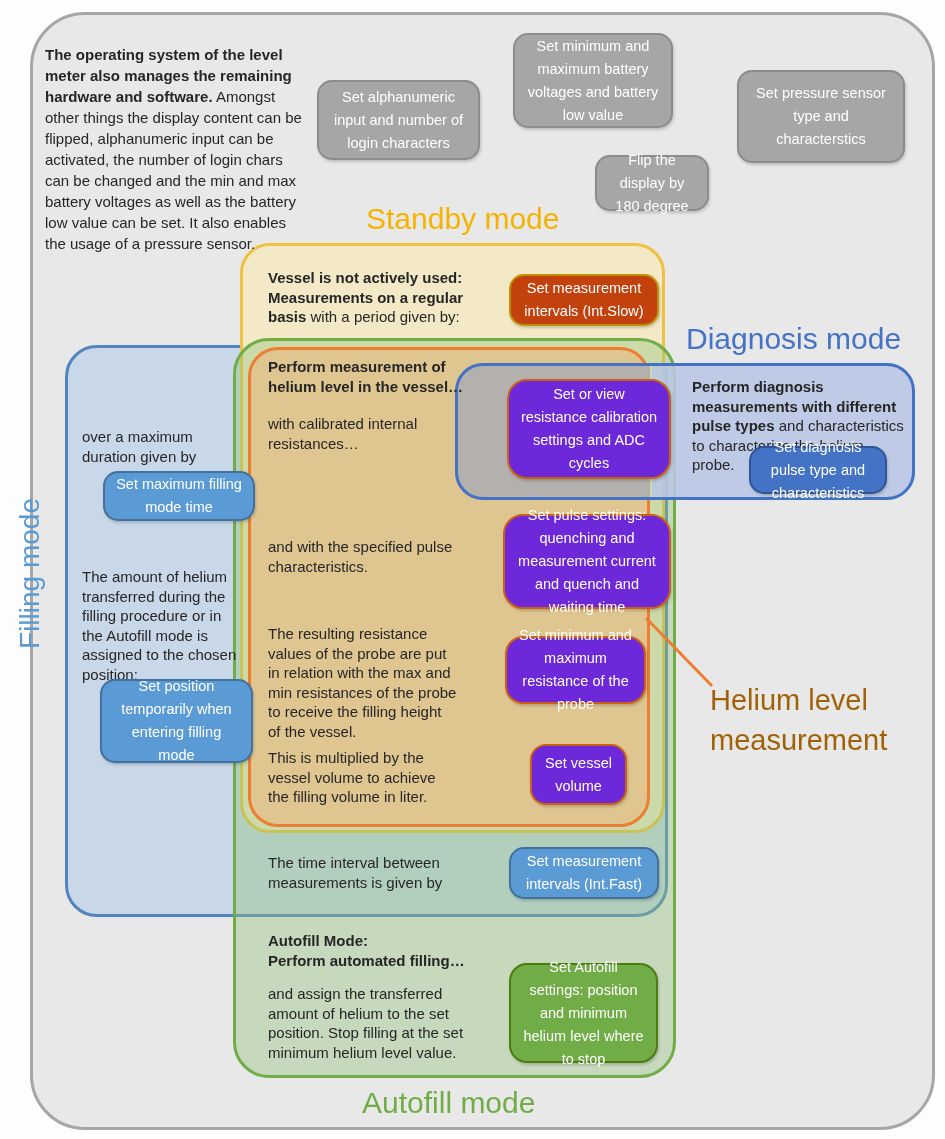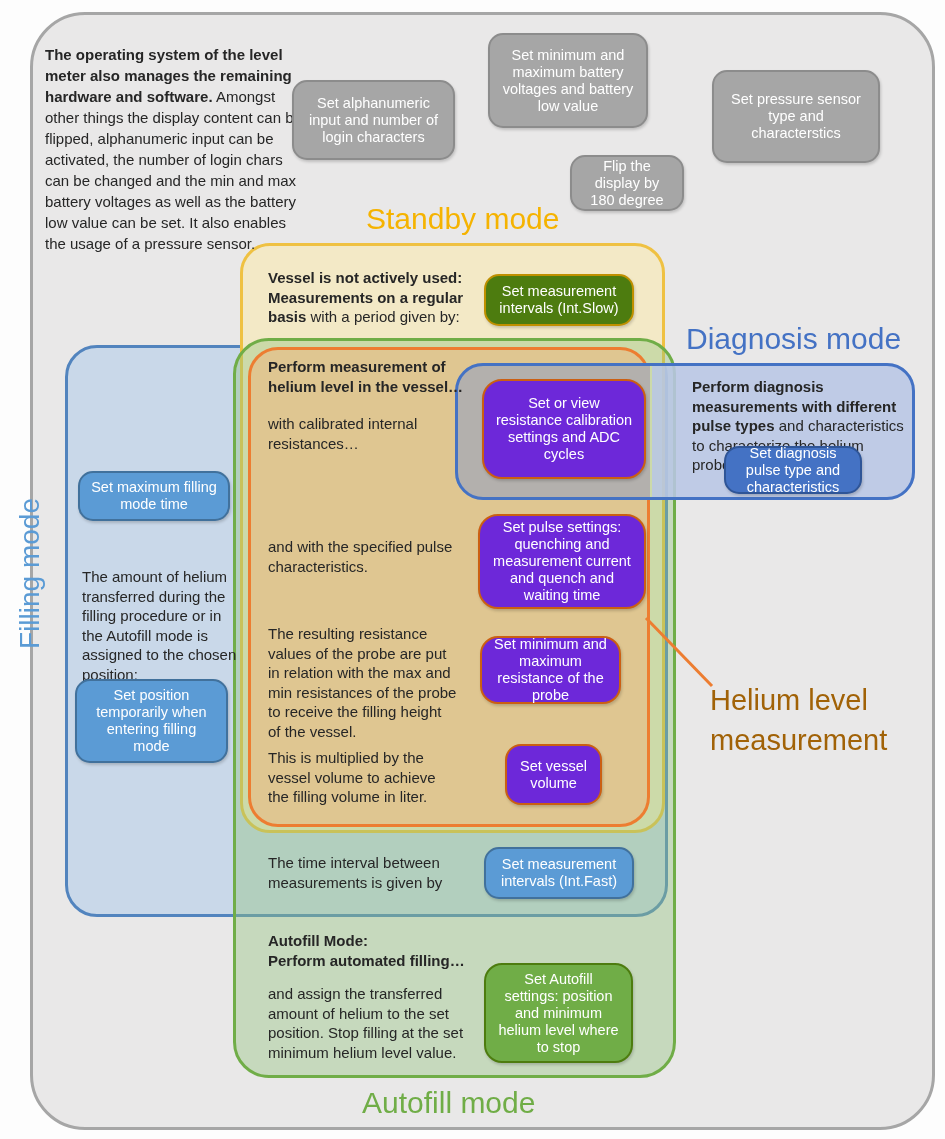--- a/index.html
+++ b/index.html
@@ -9,24 +9,24 @@
   
   .outer{left:30px;top:12px;width:905px;height:1118px;background:#e9e8e8;
          border:3px solid #a6a6a6;border-radius:55px;z-index:0;}
 
   
   .intro{left:45px;top:44px;width:258px;font-size:15px;line-height:21px;color:#262626;z-index:10;}
   .intro b{font-weight:bold;}
 
   
   .node{display:flex;align-items:center;justify-content:center;text-align:center;
-        color:#ffffff;font-size:14.5px;line-height:17px;border-radius:15px;
-        padding:6px 10px;z-index:12;box-shadow:1px 2px 3px rgba(0,0,0,0.18);}
+        color:#ffffff;font-size:14.5px;line-height:23px;border-radius:15px;
+        padding:6px 10px;z-index:12;box-shadow:1px 2px 3px rgba(0,0,0,0.18);margin-left:25px;}
   .node-gray{background:#a6a6a6;border:2px solid #8c8c8c;}
-  .node-yellow{background:#4d7c0f;border:2px solid #bf9000;}
+  .node-yellow{background:#c2410c;border:2px solid #bf9000;}
   .node-blue{background:#5b9bd5;border:2px solid #41719c;}
   .node-darkblue{background:#4472c4;border:2px solid #2f5597;}
   .node-orange{background:#6d28d9;border:2px solid #cb5f13;}
   .node-green{background:#70ad47;border:2px solid #4d7c0f;}
 
   
   .box-filling{left:65px;top:345px;width:603px;height:572px;background:#c9d8e9;
                border:3px solid #5284be;border-radius:32px;z-index:1;}
   .box-standby{left:240px;top:243px;width:425px;height:590px;background:#f3e9c6;
                border:3px solid #efc142;border-radius:30px;z-index:2;}
@@ -84,20 +84,21 @@
   <div class="abs title t-helium">Helium level measurement</div>
   <div class="abs title t-filling">Filling mode</div>
 
   <svg class="abs connector" width="84" height="86">
     <line x1="8" y1="8" x2="74" y2="76" stroke="#ed7d31" stroke-width="3"></line>
   </svg>
 
   <div class="abs txt" style="left:268px;top:268px;width:218px;"><b>Vessel is not actively used: Measurements on a regular basis</b><span> with a period given by:</span></div>
   <div class="abs node node-yellow" style="left:484px;top:274px;width:150px;height:52px;">Set measurement intervals (Int.Slow)</div>
 
+  <div class="abs txt" style="left:82px;top:427px;width:160px;">over a maximum duration given by</div>
   <div class="abs node node-blue" style="left:78px;top:471px;width:152px;height:50px;">Set maximum filling mode time</div>
   <div class="abs txt" style="left:82px;top:567px;width:162px;">The amount of helium transferred during the filling procedure or in the Autofill mode is assigned to the chosen position:</div>
   <div class="abs node node-blue" style="left:75px;top:679px;width:153px;height:84px;">Set position temporarily when entering filling mode</div>
   <div class="abs txt" style="left:268px;top:853px;width:215px;">The time interval between measurements is given by</div>
   <div class="abs node node-blue" style="left:484px;top:847px;width:150px;height:52px;">Set measurement intervals (Int.Fast)</div>
 
   <div class="abs txt" style="left:268px;top:357px;width:200px;font-weight:bold;">Perform measurement of helium level in the vessel…</div>
   <div class="abs txt" style="left:268px;top:414px;width:190px;">with calibrated internal resistances…</div>
   <div class="abs node node-orange" style="left:482px;top:379px;width:164px;height:100px;border-radius:20px;">Set or view resistance calibration settings and ADC cycles</div>
   <div class="abs txt" style="left:268px;top:537px;width:190px;">and with the specified pulse characteristics.</div>

